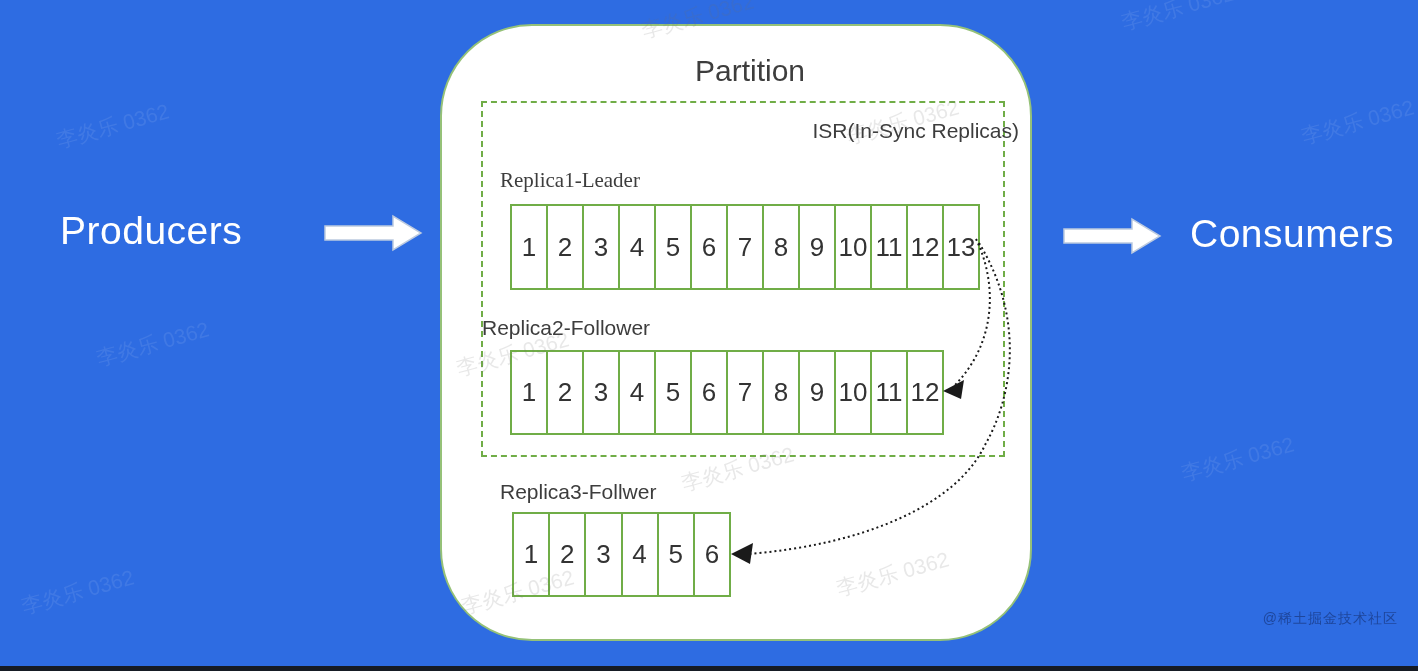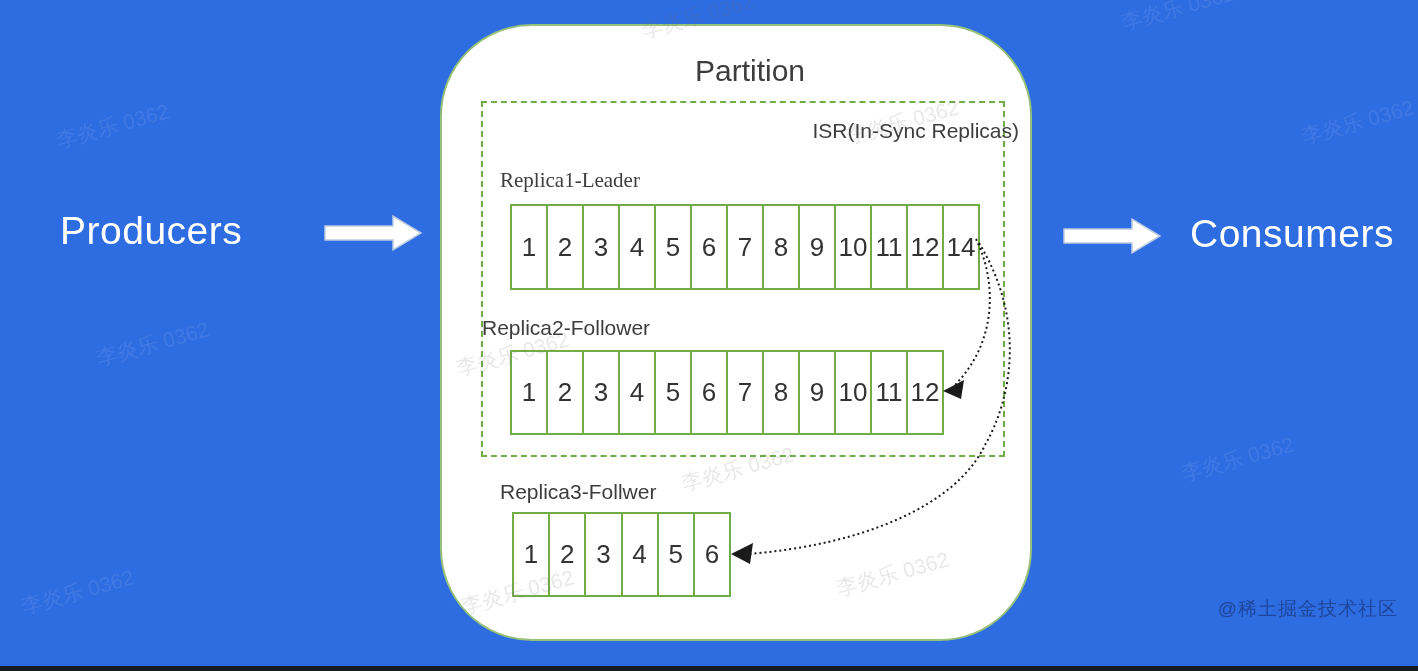--- a/index.html
+++ b/index.html
@@ -75,21 +75,21 @@
     z-index:4;pointer-events:none;
   }
   
   .wm{
     position:absolute;font-size:21px;white-space:nowrap;
     transform:rotate(-15deg);z-index:3;pointer-events:none;
   }
   .wm-blue{color:rgba(255,255,255,0.09);}
   .wm-card{color:rgba(110,110,110,0.16);}
   .credit{
-    position:absolute;right:20px;top:596px;font-size:19px;
+    position:absolute;right:20px;top:610px;font-size:14px;
     color:rgba(13,32,84,0.5);z-index:5;letter-spacing:1px;
   }
   .bottom-bar{
     position:absolute;left:0;bottom:0;width:100%;height:5px;
     background:#161b24;z-index:6;
   }
 </style>
 </head>
 <body>
 
@@ -119,21 +119,21 @@
         <div class="cell">3</div>
         <div class="cell">4</div>
         <div class="cell">5</div>
         <div class="cell">6</div>
         <div class="cell">7</div>
         <div class="cell">8</div>
         <div class="cell">9</div>
         <div class="cell">10</div>
         <div class="cell">11</div>
         <div class="cell">12</div>
-        <div class="cell">14</div>
+        <div class="cell">13</div>
       </div>
 
     <div class="replica-label r2-label">Replica2-Follower</div>
     <div class="cells r2-cells">
         <div class="cell">1</div>
         <div class="cell">2</div>
         <div class="cell">3</div>
         <div class="cell">4</div>
         <div class="cell">5</div>
         <div class="cell">6</div>

